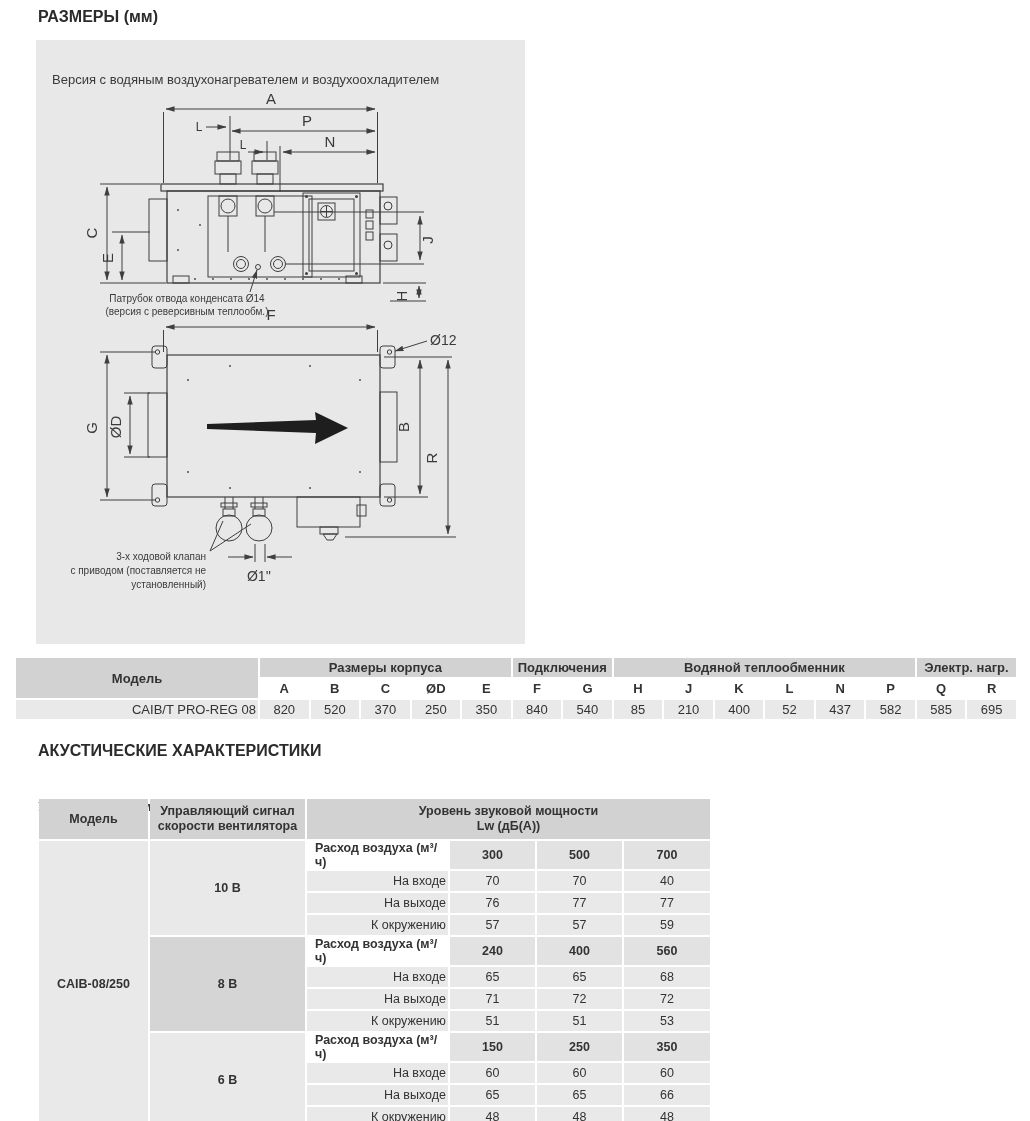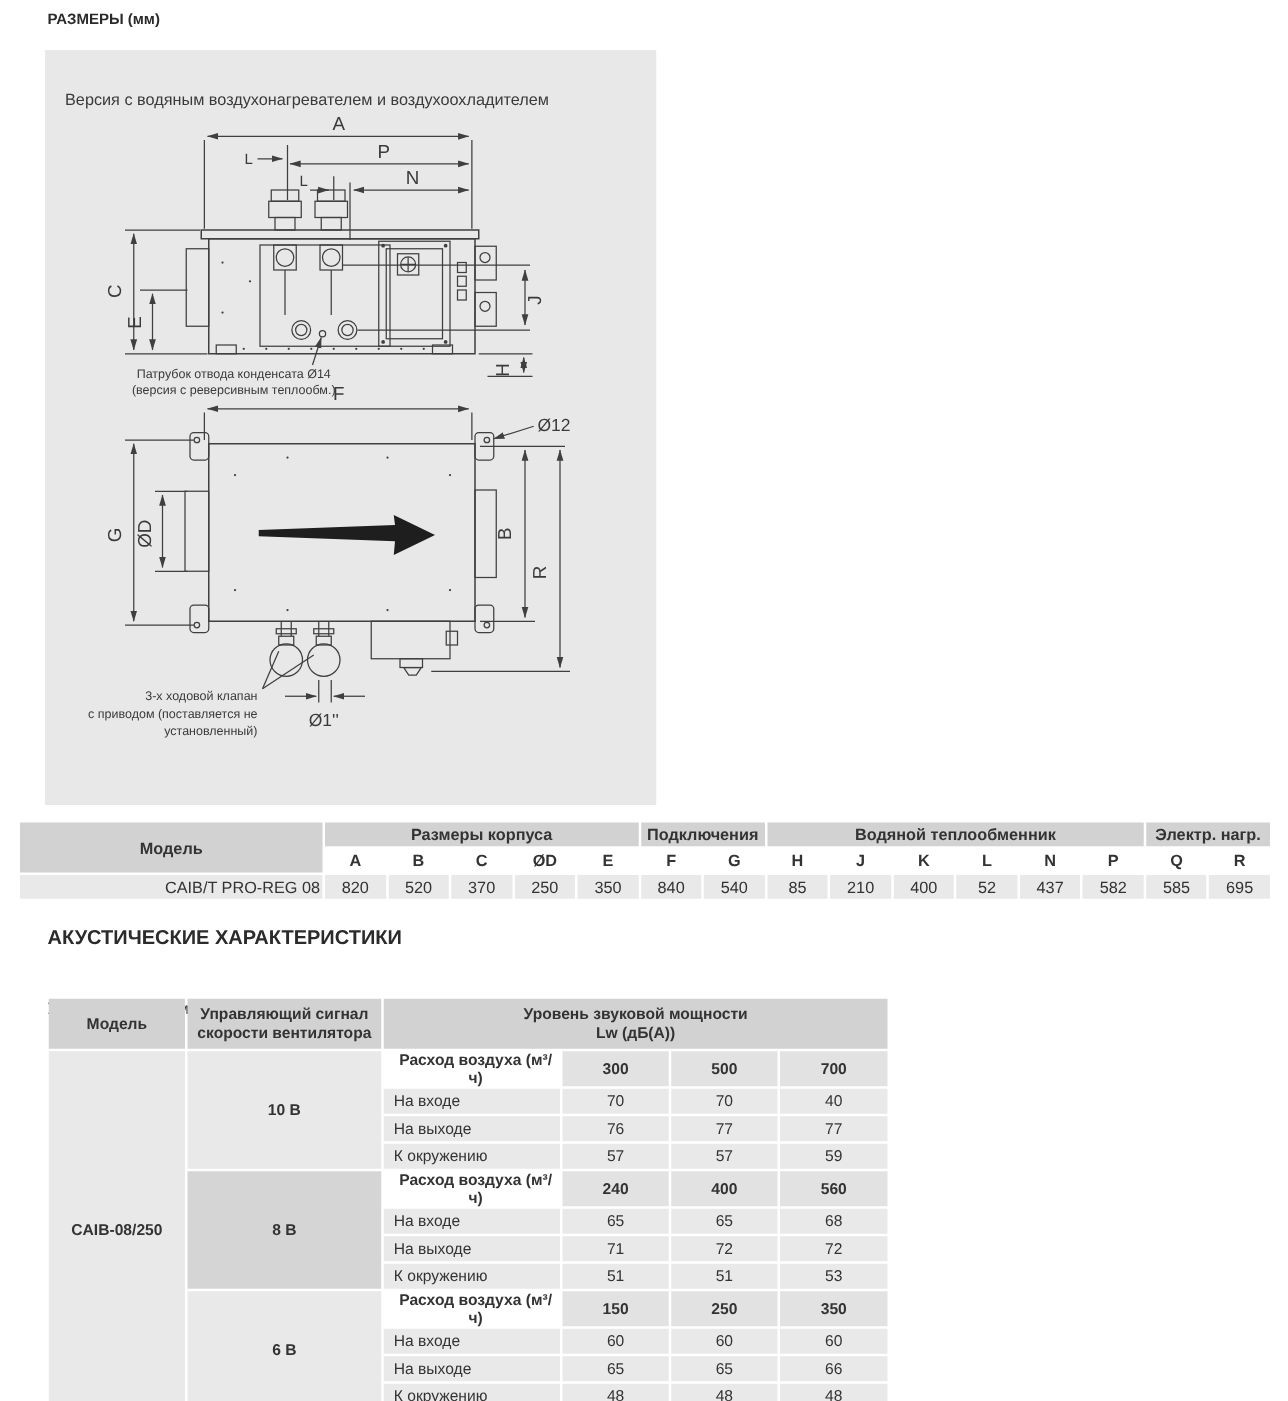--- a/index.html
+++ b/index.html
@@ -4,21 +4,21 @@
 <style>
   :root{
     --page_bg:#ffffff; --panel_bg:#e8e8e8; --table_header:#d2d2d2;
     --cell_light:#e9e9e9; --cell_flow:#e2e2e2; --cell_medium:#d5d5d5;
     --text:#333333; --line:#3f3f3f;
   }
   *{box-sizing:border-box}
   body{margin:0;background:var(--page_bg);font-family:"Liberation Sans",sans-serif;color:var(--text);}
   .page{position:relative;width:1030px;height:1121px;background:var(--page_bg);overflow:hidden;}
 
-  .title{position:absolute;left:38px;top:8px;font-size:12px;font-weight:bold;color:#2b2b2b;}
+  .title{position:absolute;left:38px;top:8px;font-size:16px;font-weight:bold;color:#2b2b2b;}
   .figure{position:absolute;left:36px;top:40px;width:489px;height:604px;background:var(--panel_bg);}
   .figure .caption{position:absolute;left:16px;top:32px;font-size:13px;color:#3a3a3a;}
   svg.diagram{position:absolute;left:0;top:0;display:block;}
   svg.diagram text{fill:#3a3a3a;font-family:"Liberation Sans",sans-serif;}
   .ln{stroke:var(--line);stroke-width:1;fill:none;}
   .ln2{stroke:var(--line);stroke-width:1.2;fill:none;}
   .dim{stroke:var(--line);stroke-width:1;fill:none;}
   .blk{fill:#1e1e1e;stroke:none;}
   .dot{fill:var(--line);stroke:none;}
   .dimlbl{font-size:15px;}
@@ -37,23 +37,23 @@
   .dims-table .model-name{text-align:right;padding-left:10px;}
 
   .ac-title{position:absolute;left:38px;top:742px;font-size:16px;font-weight:bold;color:#2b2b2b;}
   .ac-sub{position:absolute;left:38px;top:767px;font-size:13px;margin-top:32px;}
   .ac-table{position:absolute;left:37px;top:797px;width:675px;table-layout:fixed;}
   .ac-table td{height:20px;font-size:12.5px;}
   .ac-table .head td{height:40px;line-height:1.2;}
   .model-cell{background:var(--cell_light);font-weight:bold;}
   .sig-cell{background:var(--cell_light);font-weight:bold;}
   .sig-cell.medium{background:var(--cell_medium);}
-  .flow-label{background:#ffffff;font-weight:bold;text-align:center;padding-left:8px;}
+  .flow-label{background:#ffffff;font-weight:bold;text-align:left;padding-left:8px;}
   .flow-val{background:var(--cell_flow);font-weight:bold;}
-  .lab{background:var(--cell_light);text-align:left;padding-left:8px;}
+  .lab{background:var(--cell_light);text-align:right;padding-left:8px;}
   .val{background:var(--cell_light);}
 </style>
 </head>
 <body>
 
 <div class="page">
 
   <div class="title">РАЗМЕРЫ (мм)</div>
 
   <div class="figure">

